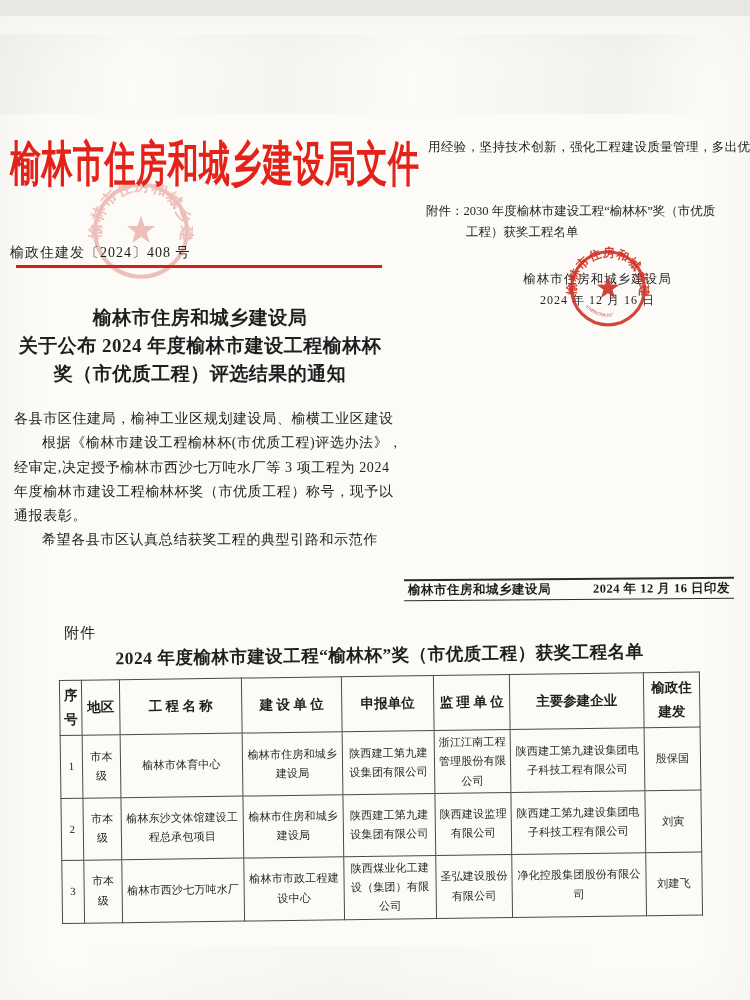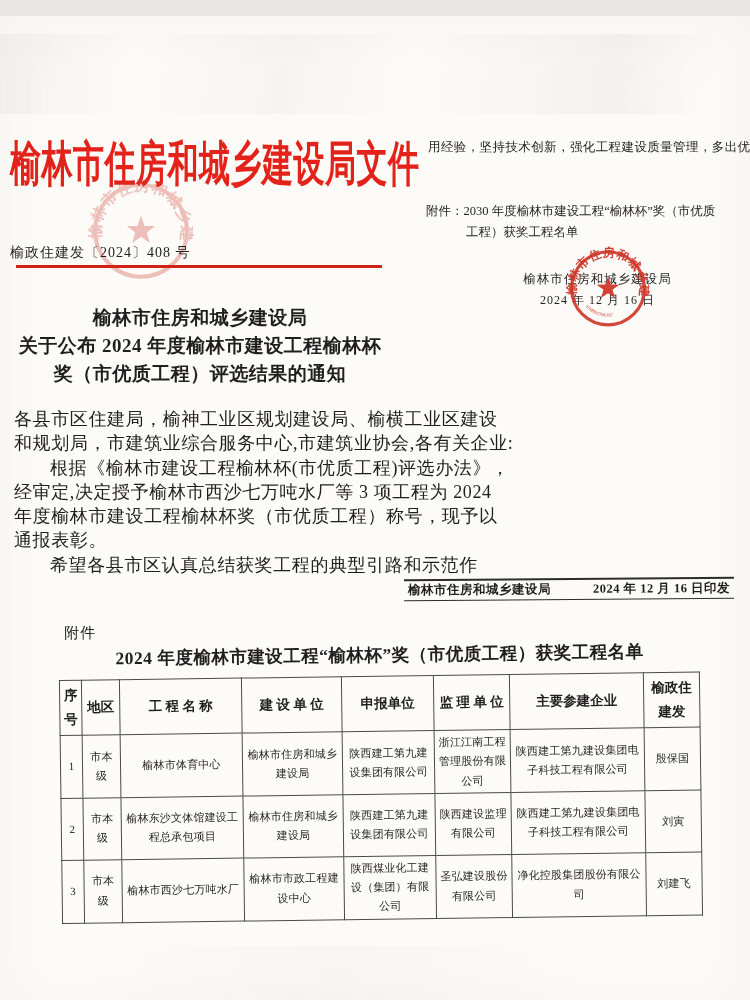--- a/index.html
+++ b/index.html
@@ -19,21 +19,21 @@
   .red-head{
     left:10px;top:116px;width:380px;text-align:center;white-space:nowrap;
     font-size:31px;font-weight:bold;color:#e32219;letter-spacing:.5px;
     transform:scaleY(1.55);transform-origin:center top;
   }
   .seal-faint{left:88px;top:160px;width:106px;height:106px;opacity:.3;}
   .doc-no{left:10px;top:228px;width:380px;font-size:14px;letter-spacing:1px;}
   .red-rule{left:16px;top:249px;width:366px;height:2.5px;background:#cf2318;}
   .notice-title{left:10px;top:288px;width:380px;text-align:center;
     font-size:19px;font-weight:bold;line-height:28px;letter-spacing:.5px;}
-  .body-left{left:14px;top:391px;width:378px;font-size:18px;line-height:24.3px;}
+  .body-left{left:14px;top:391px;width:378px;font-size:14px;line-height:24.3px;}
   .body-left div{white-space:nowrap;letter-spacing:.6px;}
   .indent{text-indent:2em;}
 
   
   .body-right{left:408px;top:120px;width:330px;font-size:12.5px;line-height:23.5px;}
   .body-right div{white-space:nowrap;letter-spacing:.4px;padding-left:20px;}
   .att-note{left:408px;top:185px;width:330px;font-size:12.5px;line-height:21px;}
   .att-note .an1{margin-left:18px;white-space:nowrap;}
   .att-note .an2{margin-left:58px;white-space:nowrap;}
   .sig-agency{left:500px;top:255px;width:195px;text-align:center;font-size:12.5px;letter-spacing:1px;}
@@ -81,21 +81,20 @@
   <div class="abs red-rule"></div>
 
   <div class="abs notice-title">
     <div>榆林市住房和城乡建设局</div>
     <div>关于公布 2024 年度榆林市建设工程榆林杯</div>
     <div>奖（市优质工程）评选结果的通知</div>
   </div>
 
   <div class="abs body-left">
     <div>各县市区住建局，榆神工业区规划建设局、榆横工业区建设</div>
-    <div>和规划局，市建筑业综合服务中心,市建筑业协会,各有关企业:</div>
     <div class="indent">根据《榆林市建设工程榆林杯(市优质工程)评选办法》，</div>
     <div>经审定,决定授予榆林市西沙七万吨水厂等 3 项工程为 2024</div>
     <div>年度榆林市建设工程榆林杯奖（市优质工程）称号，现予以</div>
     <div>通报表彰。</div>
     <div class="indent">希望各县市区认真总结获奖工程的典型引路和示范作</div>
   </div>
 
   <div class="abs body-right">
     <div>用经验，坚持技术创新，强化工程建设质量管理，多出优秀</div>
   </div>

